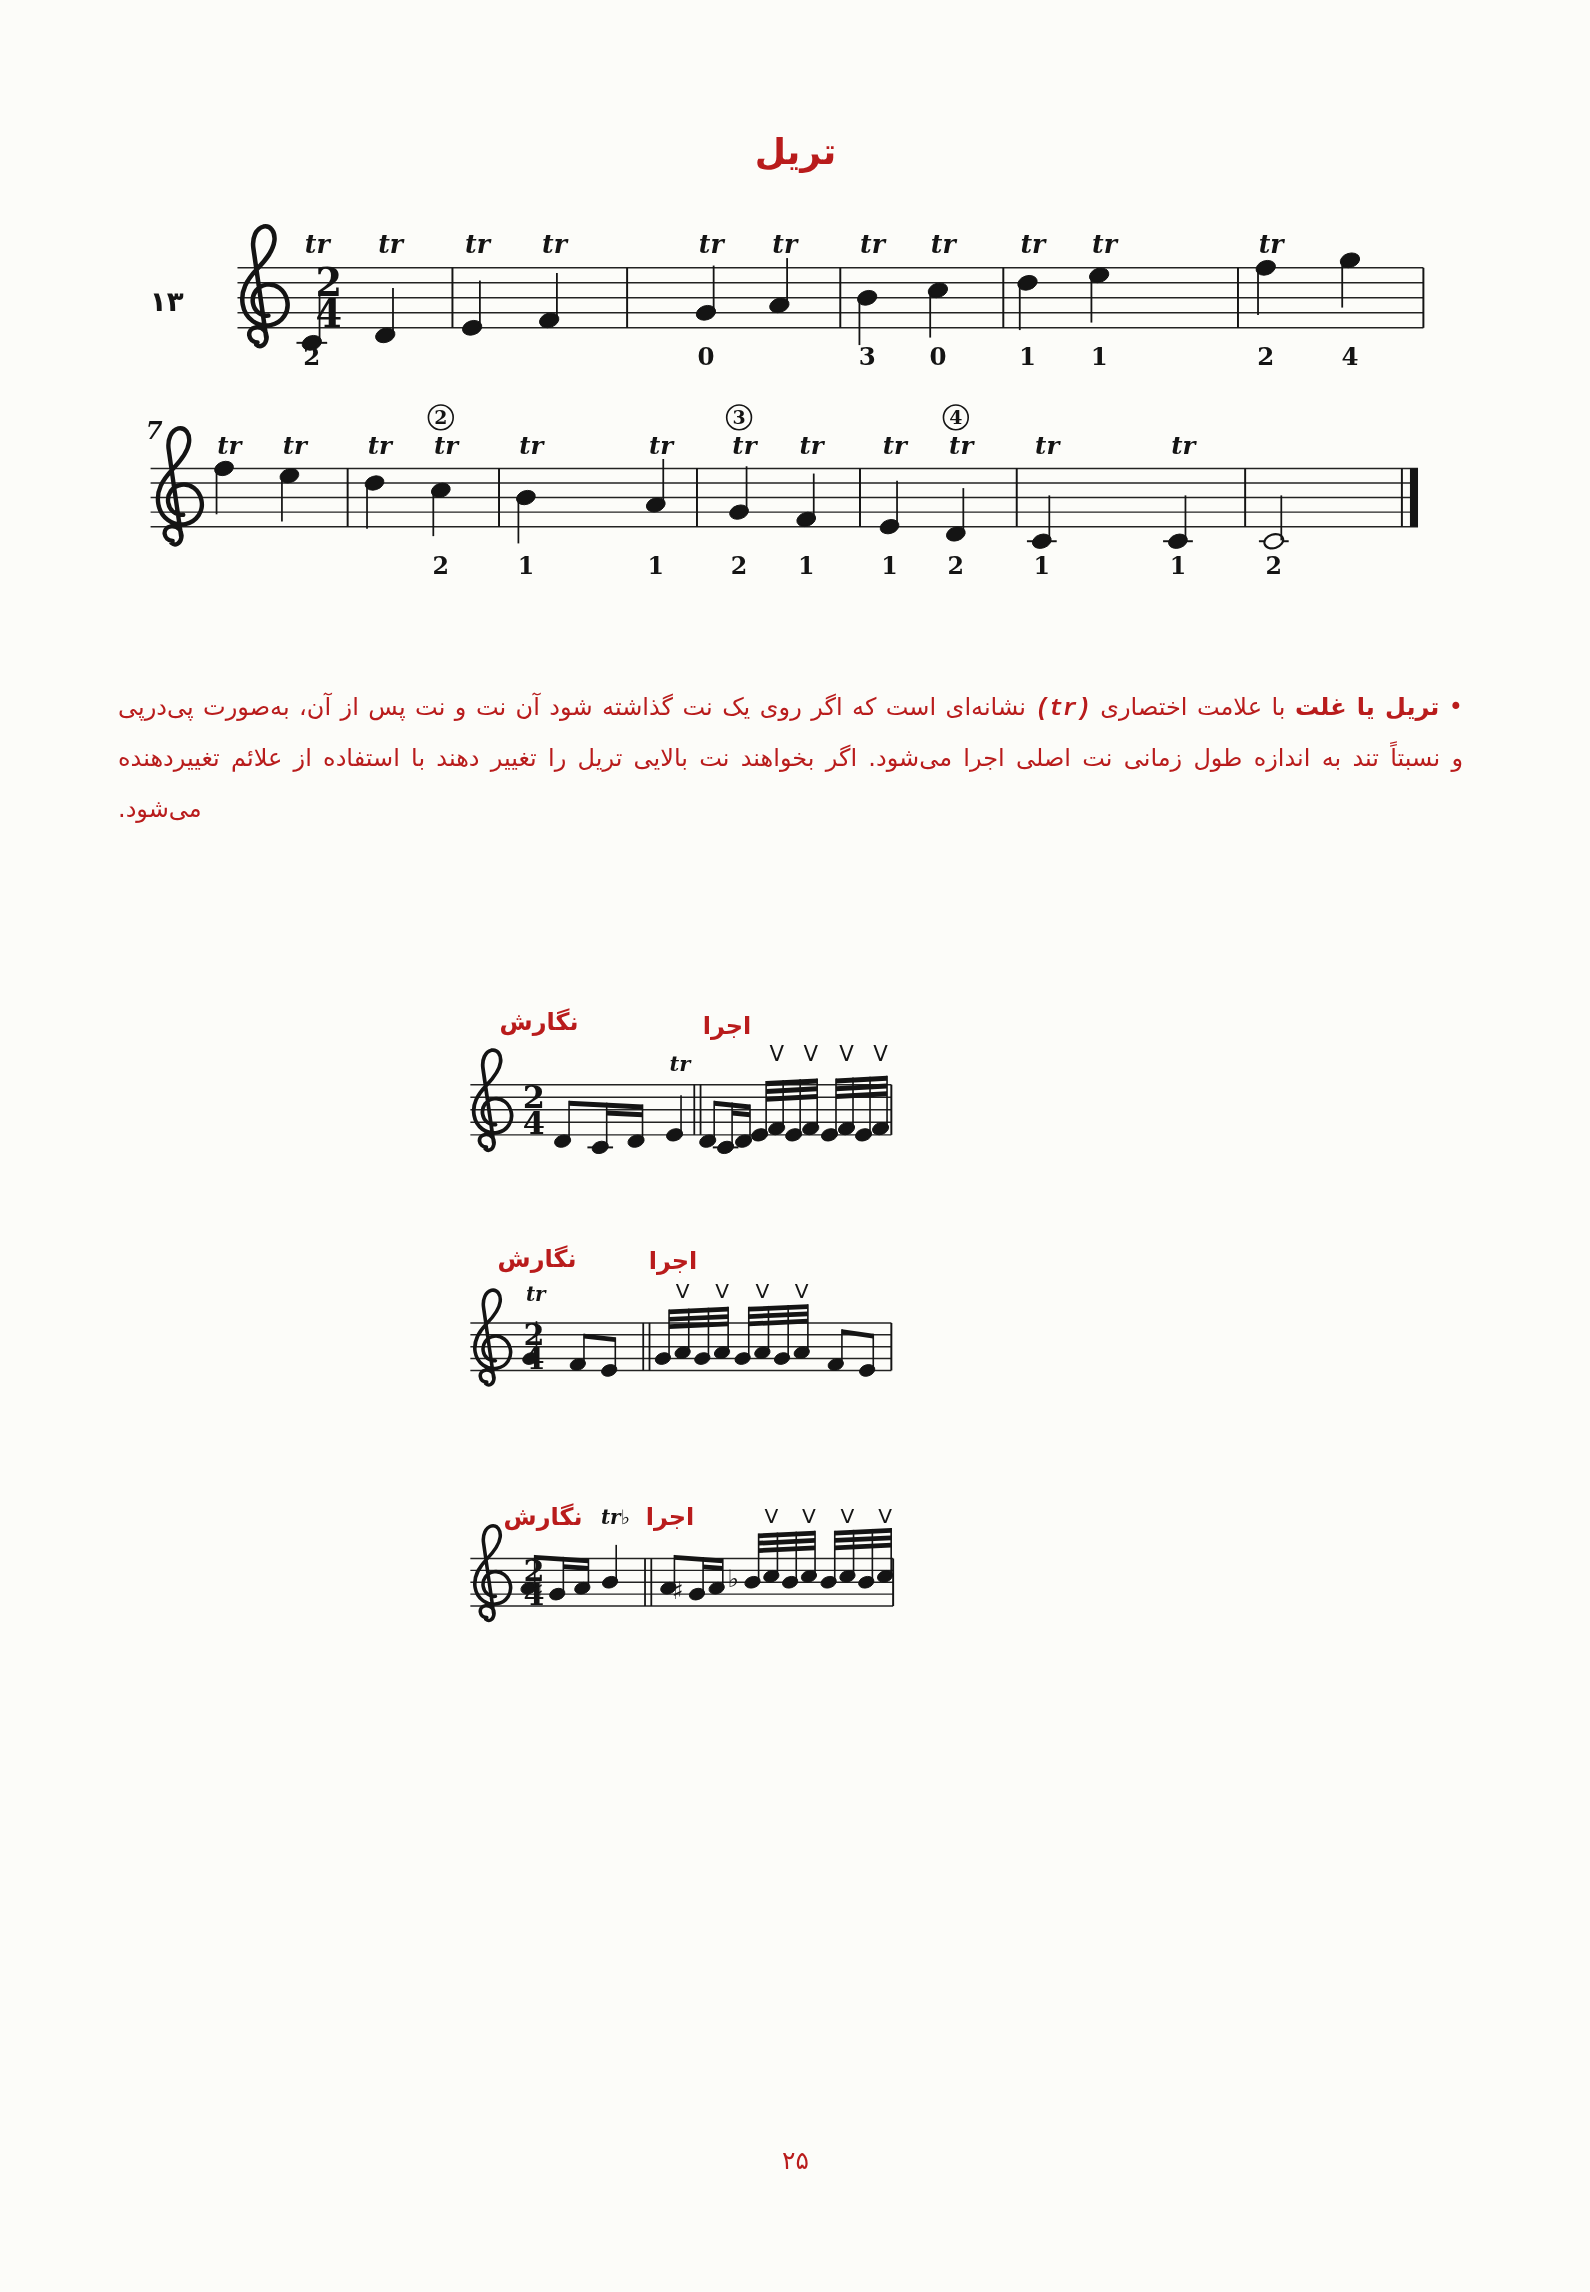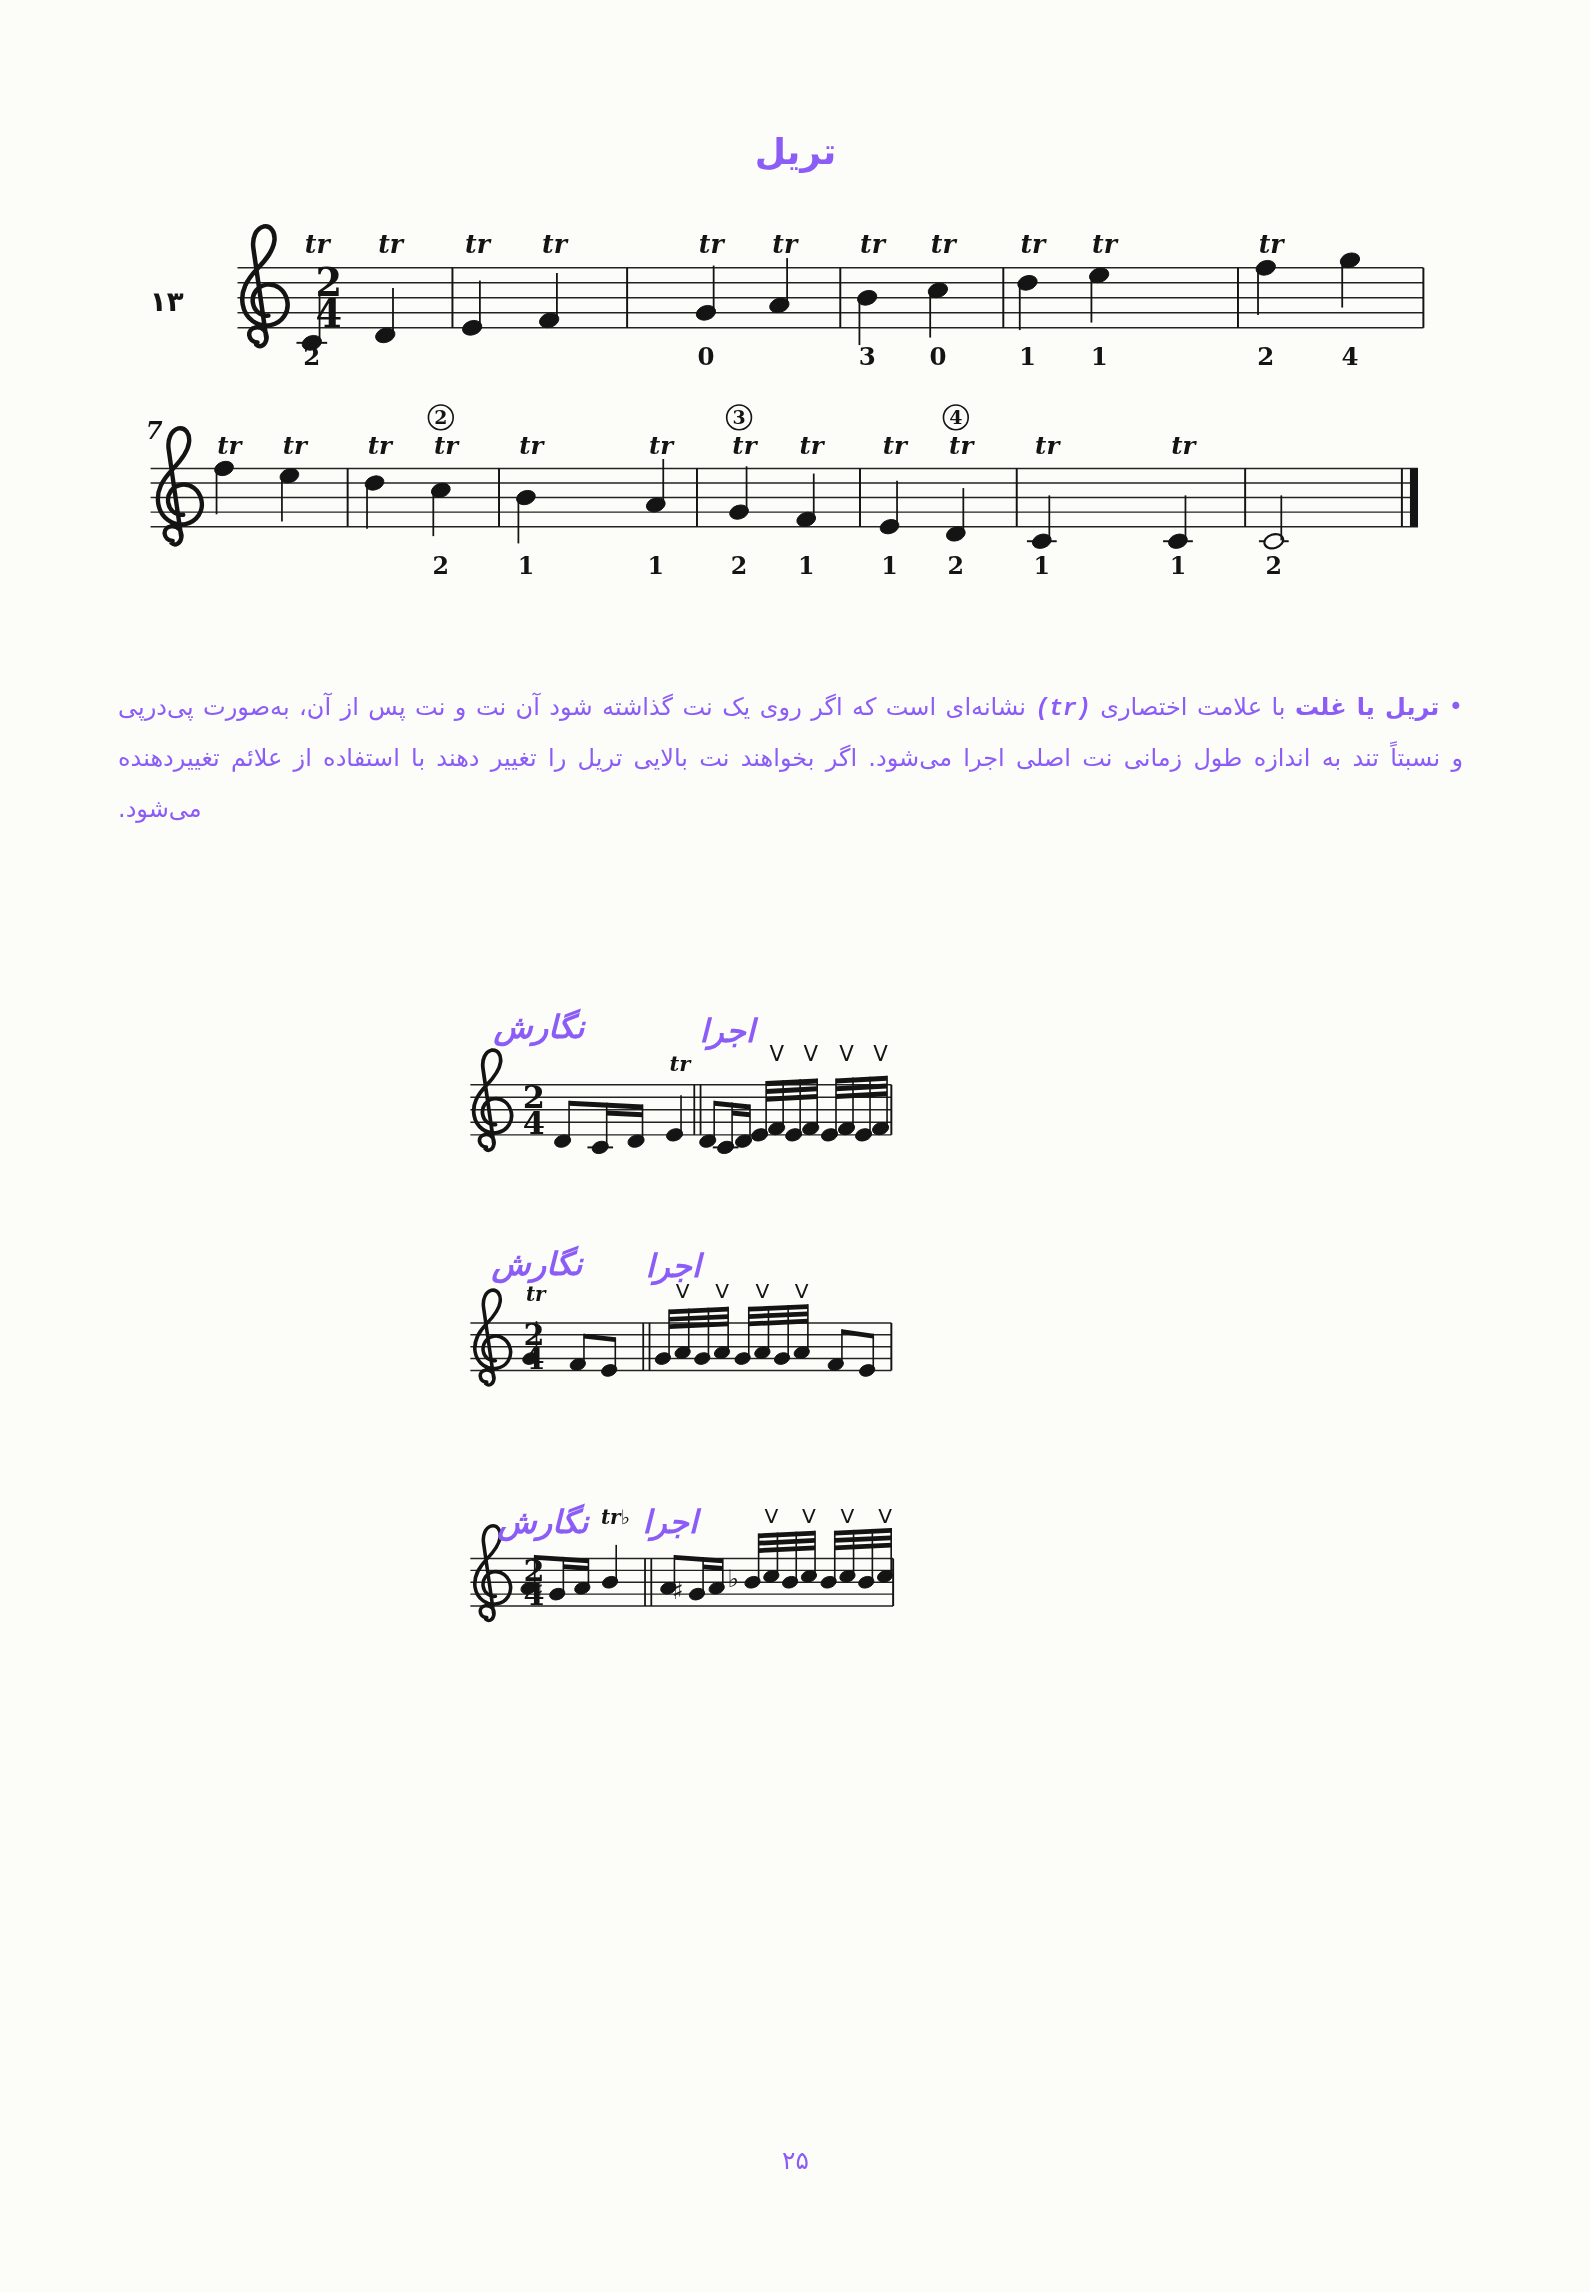--- a/index.html
+++ b/index.html
@@ -1,28 +1,28 @@
 <!DOCTYPE html>
 <html style="font-size:14.3px"><head>
 <meta charset="utf-8">
 <style>
   html,body{margin:0;padding:0;background:#888;}
   .page{position:relative;width:1591px;height:2293px;background:#fcfcf9;overflow:hidden;
-        font-family:"DejaVu Sans",sans-serif;color:#8b5cf6;}
+        font-family:"DejaVu Sans",sans-serif;color:#b91c1c;}
   .title{position:absolute;top:131px;left:0;width:1591px;text-align:center;
          font-size:36px;font-weight:700;direction:rtl;}
   #music-svg{position:absolute;left:0;top:0;}
   .para{position:absolute;top:682px;left:118px;width:1345px;direction:rtl;
         font-size:24px;line-height:51px;}
   .pline{text-align:justify;text-align-last:justify;white-space:normal;height:51px;overflow:visible;}
   .pline-last{text-align:left;padding-left:0;padding-right:280px;height:51px;}
   .lead{font-weight:700;}
   .trsym{font-family:Liberation Mono, monospace;font-style:italic;font-weight:700;font-size:23px;}
-  .ex-label{position:absolute;transform:translateX(-50%);font-size:32px;font-weight:700;
-            direction:rtl;white-space:nowrap;font-style:italic;}
+  .ex-label{position:absolute;transform:translateX(-50%);font-size:24px;font-weight:700;
+            direction:rtl;white-space:nowrap;}
   .pageno{position:absolute;top:2106px;left:746px;width:99px;text-align:center;font-size:25px;font-weight:400;margin-top:40px;}
 </style>
 </head>
 <body>
 
 <div class="page">
 
   <div class="title">تریل</div>
 
   <svg id="music-svg" width="1591" height="2293" viewBox="0 0 1776 2560">

